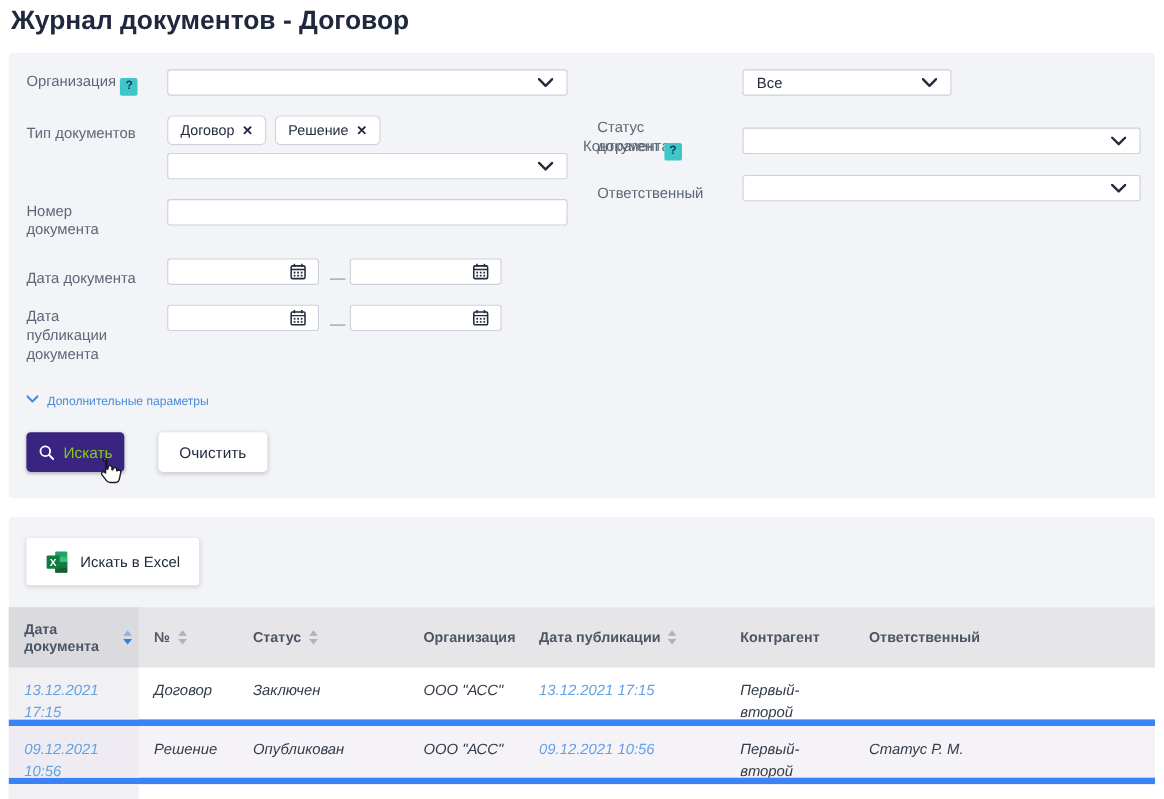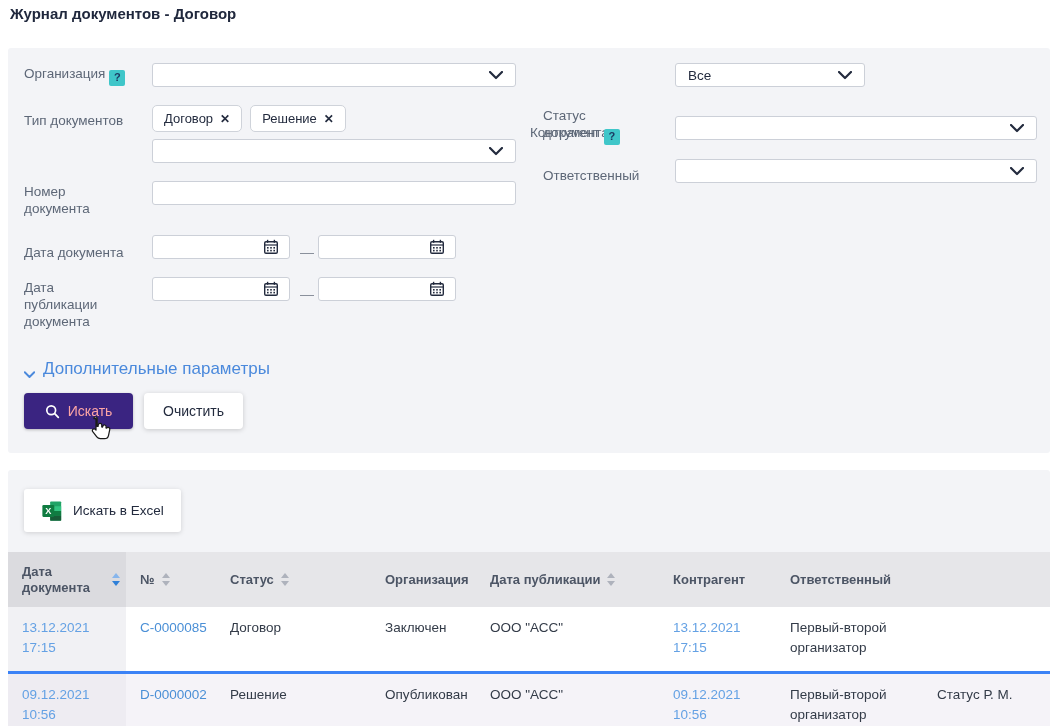--- a/index.html
+++ b/index.html
@@ -1,19 +1,19 @@
 <!DOCTYPE html>
 <html><head>
 <meta charset="utf-8">
 <style>
   * { margin:0; padding:0; box-sizing:border-box; }
   html,body { width:1058px; height:726px; overflow:hidden; background:#fff;
     font-family:"Liberation Sans", sans-serif; color:#232b3e; }
 
-  .page-title { position:absolute; left:10px; top:5px; font-size:15px; font-weight:700; color:#20283d; }
+  .page-title { position:absolute; left:10px; top:5px; font-size:24px; font-weight:700; color:#20283d; }
 
   
   .panel { position:absolute; left:8px; width:1042px; background:#f3f4f7; border-radius:3px; }
   #filter-panel { top:48px; height:405px; }
   #results-panel { top:470px; height:300px; }
 
   
   .flabel { position:absolute; font-size:13.5px; line-height:17px; color:#5d6777; }
   .help { display:inline-flex; width:16px; height:16px; margin-left:4px; border-radius:2px;
     background:#3fc6c9; color:#1c3a63; font-size:11px; font-weight:700;
@@ -21,43 +21,43 @@
   .box { position:absolute; height:24px; background:#fff; border:1px solid #ccd0d8; border-radius:3px; }
   .select { display:flex; align-items:center; justify-content:space-between; padding:0 12px; cursor:pointer; }
   .select .val { font-size:13.5px; color:#232b3e; }
   .datebox { display:flex; align-items:center; justify-content:flex-end; padding:0 10px; cursor:text; }
   .dash { position:absolute; width:22px; text-align:center; color:#8a909c; font-size:14px; }
   .chips { position:absolute; display:flex; gap:8px; }
   .chip { display:flex; align-items:center; gap:7px; height:27px; padding:0 11px;
     background:#fff; border:1px solid #cfd3da; border-radius:5px; font-size:13px; color:#232b3e; cursor:default; }
   .chip .x { font-weight:700; font-size:12px; cursor:pointer; line-height:1; }
 
-  .more-params { position:absolute; left:16px; top:311px; display:flex; align-items:flex-end; gap:8px;
-    color:#4a89dc; font-size:17px; cursor:pointer; }
+  .more-params { position:absolute; left:16px; top:311px; display:flex; align-items:flex-start; gap:8px;
+    color:#4a89dc; font-size:11px; cursor:pointer; }
 
   .btn { position:absolute; top:345px; height:36px; border:none; border-radius:4px; font-size:14px;
     font-family:"Liberation Sans",sans-serif; display:flex; align-items:center; justify-content:center;
     gap:8px; cursor:pointer; }
-  #btn-search { left:16px; width:109px; background:#3a2481; color:#fca5a5; box-shadow:0 1px 3px rgba(0,0,0,.25); }
+  #btn-search { left:16px; width:89px; background:#3a2481; color:#84cc16; box-shadow:0 1px 3px rgba(0,0,0,.25); }
   #btn-clear  { left:136px; width:99px; background:#fff; color:#232b3e; box-shadow:0 1px 5px rgba(0,0,0,.18); }
 
   
   .export-btn { position:absolute; left:16px; top:19px; height:43px; padding:0 17px;
     background:#fff; border:none; border-radius:3px; box-shadow:0 1px 5px rgba(0,0,0,.15);
     display:flex; align-items:center; gap:10px; font-size:13.5px; color:#232b3e;
     font-family:"Liberation Sans",sans-serif; cursor:pointer; }
 
   
   .tbl { position:absolute; left:0; top:82px; width:1042px; font-size:13.5px; }
   .trow { display:grid; grid-template-columns:118px 90px 155px 105px 183px 117px 147px 127px; }
   .thead { background:#e6e6e9; height:55px; }
   .thead .cell { display:flex; align-items:center; gap:7px; padding:0 6px 0 14px;
     font-weight:700; font-size:13px; line-height:16px; color:#4c5565; }
   .thead .cell.sorted { background:#dbdbdf; }
-  .body-row { height:67px; border-bottom:3px solid #3b82f6; background:#fff; }
+  .body-row { height:53px; border-bottom:6px solid #3b82f6; background:#fff;font-style:italic; }
   .body-row.alt { background:#f5f3f8; }
   .body-row .cell { padding:11px 8px 0 14px; line-height:1.45; color:#333b48; overflow:hidden; }
   .body-row .cell.first { background:#f1f1f4; }
   .body-row.alt .cell.first { background:#eeecf2; }
   a.datelink { color:#64a1e4; text-decoration:none; cursor:pointer; }
   a.numlink  { color:#4a8fd6; text-decoration:none; cursor:pointer; }
 
   .sort { display:flex; flex-direction:column; gap:3px; flex:none; }
   .sort i { width:0; height:0; border-left:4px solid transparent; border-right:4px solid transparent; }
   .sort .up   { border-bottom:5px solid #aeb2bc; }
@@ -276,32 +276,30 @@
       <div class="cell">
         <span>Контрагент</span>
       </div>
       <div class="cell">
         <span>Ответственный</span>
       </div>
     </div>
 
     <div class="trow body-row">
       <div class="cell first"><a class="datelink">13.12.2021 17:15</a></div>
-      <div class="cell"><a class="numlink">С-0000085</a></div>
       <div class="cell">Договор</div>
       <div class="cell">Заключен</div>
       <div class="cell">ООО "АСС"</div>
       <div class="cell"><a class="datelink">13.12.2021 17:15</a></div>
       <div class="cell">Первый-второй организатор</div>
       <div class="cell"></div>
     </div>
 
     <div class="trow body-row alt">
       <div class="cell first"><a class="datelink">09.12.2021 10:56</a></div>
-      <div class="cell"><a class="numlink">D-0000002</a></div>
       <div class="cell">Решение</div>
       <div class="cell">Опубликован</div>
       <div class="cell">ООО "АСС"</div>
       <div class="cell"><a class="datelink">09.12.2021 10:56</a></div>
       <div class="cell">Первый-второй организатор</div>
       <div class="cell">Статус Р. М.</div>
     </div>
 
     <div class="trow body-row">
       <div class="cell first"><a class="datelink"></a></div>

